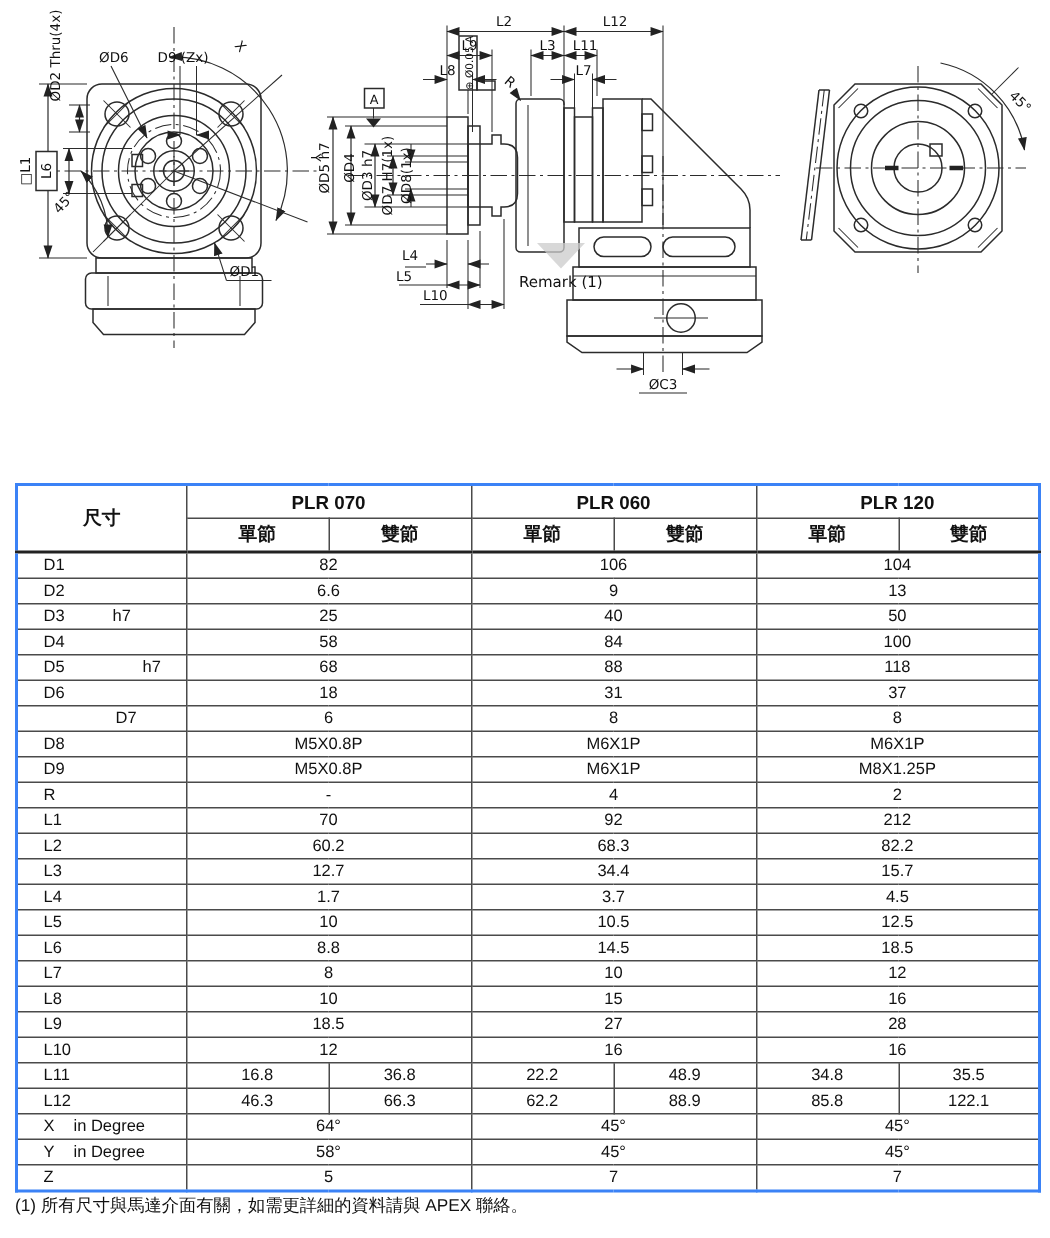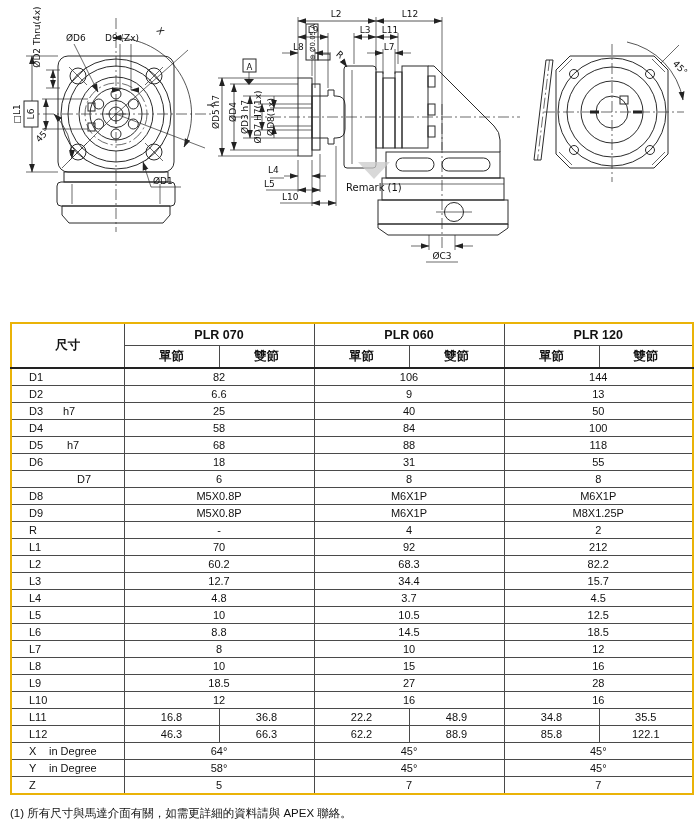--- a/index.html
+++ b/index.html
@@ -4,28 +4,28 @@
 <style>
   html,body{margin:0;padding:0;background:#fff;}
   .page{position:relative;width:700px;height:825px;background:#fff;font-family:"Liberation Sans",sans-serif;overflow:hidden;}
   .drawings{position:relative;width:700px;height:312px;}
   svg text.lb{font:9px "DejaVu Sans",sans-serif;fill:#111;}
   svg .ln{stroke:#2b2b2b;fill:none;stroke-width:1;}
   svg .ext{stroke:#2b2b2b;fill:none;stroke-width:.7;}
   svg .dim{stroke:#2b2b2b;fill:none;stroke-width:.8;}
   svg .cl{stroke:#2b2b2b;fill:none;stroke-width:.7;stroke-dasharray:11 3 2 3;}
   svg .wh{fill:#fff;stroke:#2b2b2b;stroke-width:1;}
-  #dimtbl{border-collapse:collapse;margin:10px 0 0 10px;table-layout:fixed;width:682px;color:#111;border:2px solid #eab308;}
+  #dimtbl{border-collapse:collapse;margin:10px 0 0 10px;table-layout:fixed;width:682px;color:#111;border:2px solid #3b82f6;}
   #dimtbl th,#dimtbl td{border:1px solid #4a4a4a;padding:0;overflow:hidden;white-space:nowrap;}
   #dimtbl th{height:21px;font-size:12.5px;font-weight:bold;}
   #dimtbl th.sub,#dimtbl th.dimh{border-bottom:2px solid #222;}
   #dimtbl td{height:16px;line-height:16px;font-size:11px;text-align:center;}
   #dimtbl td.lbl{text-align:left;padding-left:17px;}
   #dimtbl td.lbl .rl{display:inline-block;}
-  .footnote{margin:11px 0 0 10px;font-size:11.5px;color:#111;}
+  .footnote{margin:1px 0 0 10px;font-size:11.5px;color:#111;}
 </style>
 </head>
 <body>
 
 <div class="page">
 
   <div class="drawings">
   <svg width="700" height="312" viewBox="0 0 700 312">
     <defs>
       <marker id="ar" viewBox="0 0 10 8" markerWidth="9" markerHeight="7" refX="9.5" refY="4" orient="auto-start-reverse" markerUnits="userSpaceOnUse">
@@ -307,51 +307,51 @@
           <th class="sub">雙節</th>
           <th class="sub">單節</th>
           <th class="sub">雙節</th>
         </tr>
       </thead>
     <tbody>
         <tr>
           <td class="lbl"><span class="rl">D1</span></td>
           <td colspan="2">82</td>
           <td colspan="2">106</td>
-          <td colspan="2">144</td>
+          <td colspan="2">104</td>
         </tr>
         <tr>
           <td class="lbl"><span class="rl">D2</span></td>
           <td colspan="2">6.6</td>
           <td colspan="2">9</td>
           <td colspan="2">13</td>
         </tr>
         <tr>
-          <td class="lbl"><span class="rl" style="width: 34px;">D3</span><span class="rn">h7</span></td>
+          <td class="lbl"><span class="rl" style="width: 46px;">D3</span><span class="rn">h7</span></td>
           <td colspan="2">25</td>
           <td colspan="2">40</td>
           <td colspan="2">50</td>
         </tr>
         <tr>
           <td class="lbl"><span class="rl">D4</span></td>
           <td colspan="2">58</td>
           <td colspan="2">84</td>
           <td colspan="2">100</td>
         </tr>
         <tr>
-          <td class="lbl"><span class="rl" style="width: 38px;">D5</span><span class="rn">h7</span></td>
+          <td class="lbl"><span class="rl" style="width: 66px;">D5</span><span class="rn">h7</span></td>
           <td colspan="2">68</td>
           <td colspan="2">88</td>
           <td colspan="2">118</td>
         </tr>
         <tr>
           <td class="lbl"><span class="rl">D6</span></td>
           <td colspan="2">18</td>
           <td colspan="2">31</td>
-          <td colspan="2">55</td>
+          <td colspan="2">37</td>
         </tr>
         <tr>
           <td class="lbl"><span class="rl" style="width: 56px; padding-left: 48px;">D7</span><span class="rn">H7</span></td>
           <td colspan="2">6</td>
           <td colspan="2">8</td>
           <td colspan="2">8</td>
         </tr>
         <tr>
           <td class="lbl"><span class="rl">D8</span></td>
           <td colspan="2">M5X0.8P</td>
@@ -383,21 +383,21 @@
           <td colspan="2">82.2</td>
         </tr>
         <tr>
           <td class="lbl"><span class="rl">L3</span></td>
           <td colspan="2">12.7</td>
           <td colspan="2">34.4</td>
           <td colspan="2">15.7</td>
         </tr>
         <tr>
           <td class="lbl"><span class="rl">L4</span></td>
-          <td colspan="2">4.8</td>
+          <td colspan="2">1.7</td>
           <td colspan="2">3.7</td>
           <td colspan="2">4.5</td>
         </tr>
         <tr>
           <td class="lbl"><span class="rl">L5</span></td>
           <td colspan="2">10</td>
           <td colspan="2">10.5</td>
           <td colspan="2">12.5</td>
         </tr>
         <tr>

